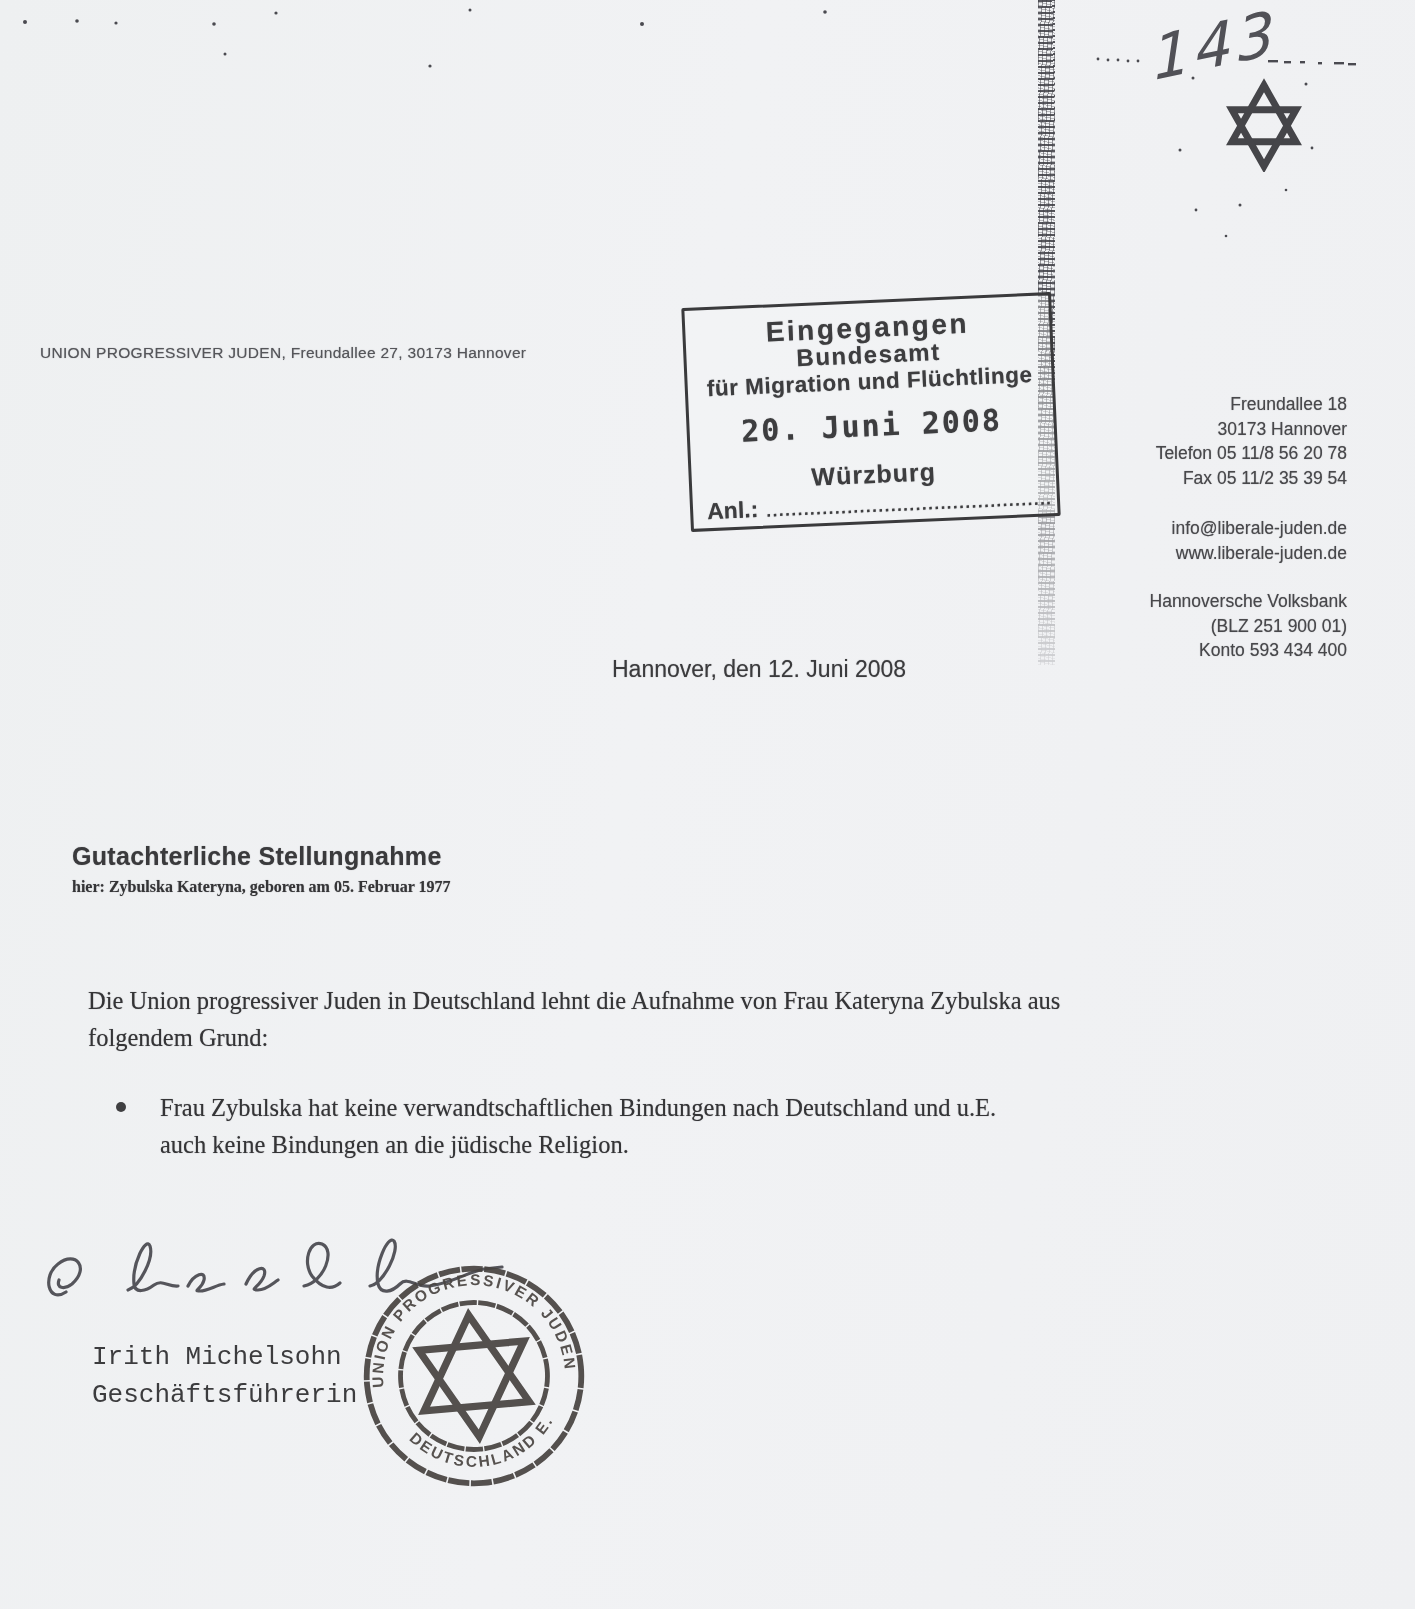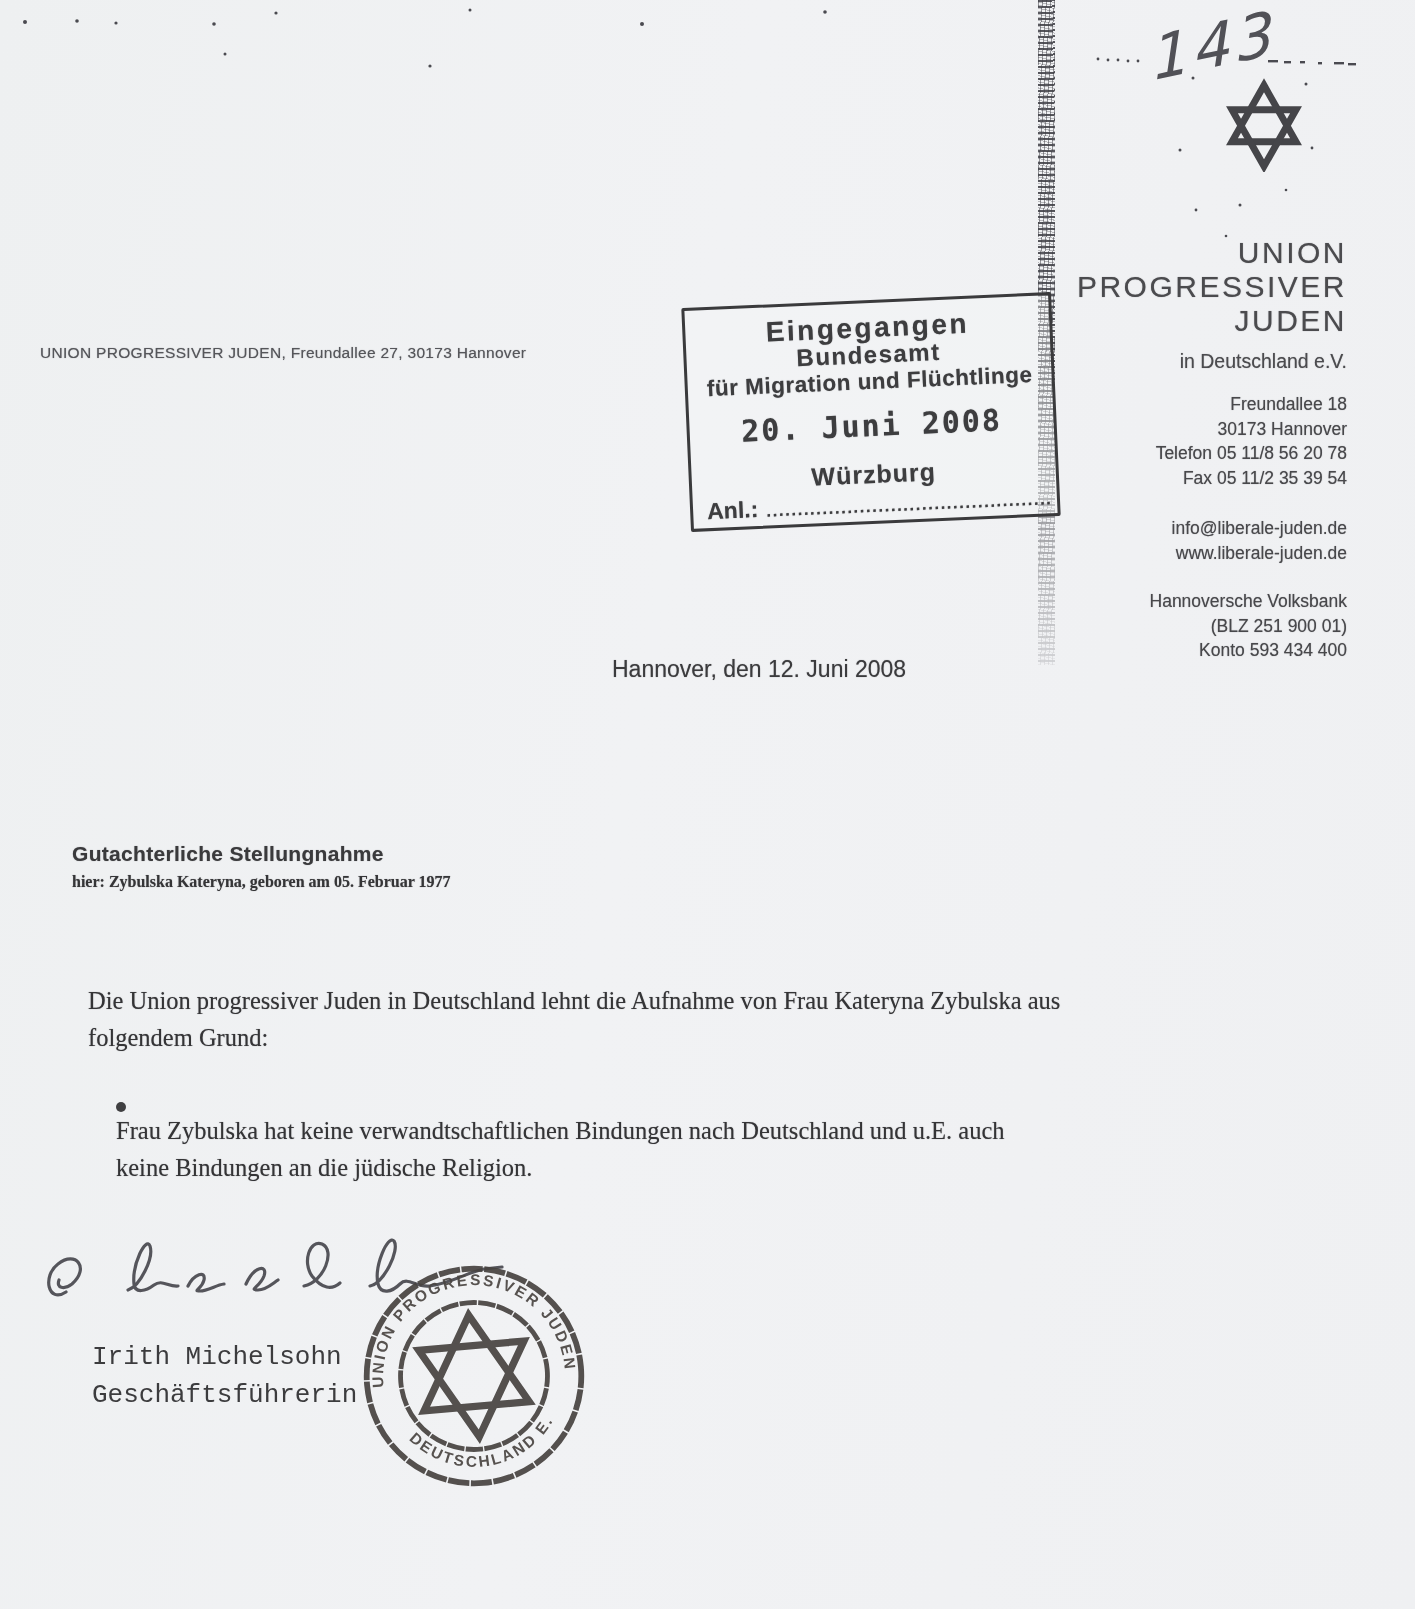--- a/index.html
+++ b/index.html
@@ -67,29 +67,29 @@
     display:flex; align-items:baseline; text-align:left;
     font-size:23px; font-weight:bold;
   }
   .rs-anl .dots { flex:1; overflow:hidden; white-space:nowrap; font-size:17px; letter-spacing:1.5px; margin-left:8px; }
 
   
   .date-line { position:absolute; left:612px; top:656px; font-size:23px; color:#3b3b3d; }
 
   
   .subject { position:absolute; left:72px; top:842px; }
-  .subj-1 { font-size:21px; font-weight:bold; letter-spacing:.3px; color:#3a3a3c; }
+  .subj-1 { font-size:25px; font-weight:bold; letter-spacing:.3px; color:#3a3a3c; }
   .subj-2 { margin-top:7px; font-family:"Liberation Serif", serif; font-weight:bold; font-size:16px; color:#353537; }
 
   
   .body-par {
     position:absolute; left:72px; top:982px; width:1010px;
     font-family:"Liberation Serif", serif; font-size:24.5px; line-height:37px; color:#343436;margin-left:16px;
   }
-  .bullet-item { position:absolute; left:116px; top:1089px; width:905px; display:flex;flex-direction:column; }
+  .bullet-item { position:absolute; left:116px; top:1089px; width:905px; display:flex; }
   .bullet-marker {
     flex:0 0 auto; width:10px; height:10px; border-radius:50%;
     background:#3f3f41; margin:13px 34px 0 0;
   }
   .bullet-text { font-family:"Liberation Serif", serif; font-size:24.5px; line-height:37px; color:#343436; }
 
   
   .sig-svg { position:absolute; left:32px; top:1228px; }
   .sig-block { position:absolute; left:92px; top:1338px; font-family:Liberation Mono, monospace; font-size:26px; line-height:38px; color:#3c3c3e; }
 
@@ -141,26 +141,20 @@
 
   <div class="hw-number">143</div>
 
   <svg class="top-star" width="84" height="94" viewBox="0 0 110 120">
     <g fill="none" stroke="#454549" stroke-width="9">
       <path d="M55 8 L97 82 L13 82 Z"></path>
       <path d="M55 114 L13 40 L97 40 Z"></path>
     </g>
   </svg>
 
-  <div class="letterhead ink">
-    <div class="org-line">UNION</div>
-    <div class="org-line">PROGRESSIVER</div>
-    <div class="org-line">JUDEN</div>
-    <div class="org-sub">in Deutschland e.V.</div>
-  </div>
 
   <div class="addr-block ink">
     <div>Freundallee 18</div>
     <div>30173 Hannover</div>
     <div>Telefon 05 11/8 56 20 78</div>
     <div>Fax 05 11/2 35 39 54</div>
     <div class="addr-gap"></div>
     <div>info@liberale-juden.de</div>
     <div>www.liberale-juden.de</div>
     <div class="addr-gap" style="height:24px"></div>

